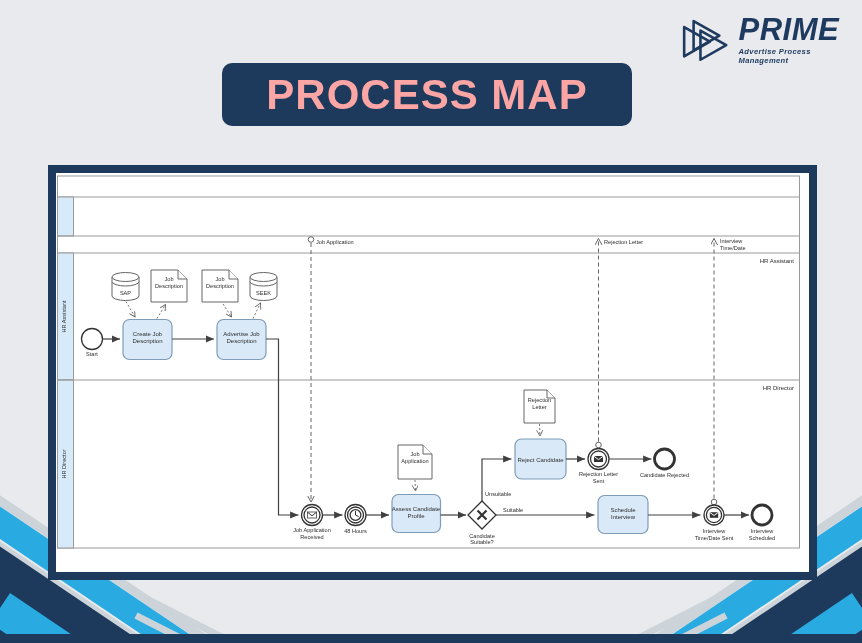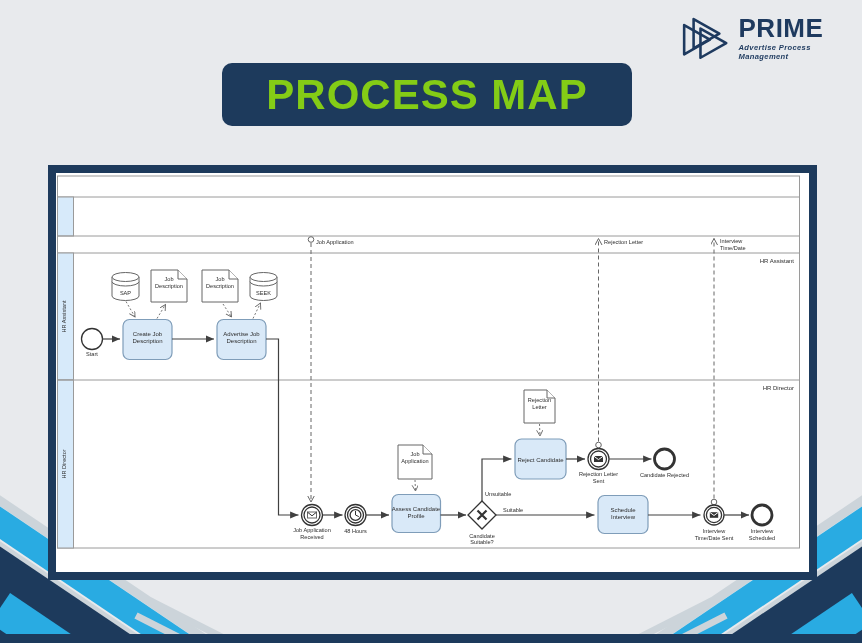--- a/index.html
+++ b/index.html
@@ -11,24 +11,24 @@
   .b{background:#29abe2;}
   .n{background:#1d3a5c;}
   .dl{transform-origin:0 50%;transform:rotate(34deg);}
   .dr{transform-origin:100% 50%;transform:rotate(-34deg);}
   .cl{transform-origin:0 50%;transform:rotate(27deg);}
   .cr{transform-origin:100% 50%;transform:rotate(-27deg);}
   .bottombar{position:absolute;left:0;bottom:0;width:100%;height:9px;background:#1d3a5c;z-index:4;}
   
   .titlebox{position:absolute;left:222px;top:63px;width:410px;height:63px;background:#1d3a5c;
             border-radius:10px;display:flex;align-items:center;justify-content:center;z-index:6;}
-  .titlebox span{color:#84cc16;font-size:42px;font-weight:bold;letter-spacing:1px;}
+  .titlebox span{color:#fca5a5;font-size:42px;font-weight:bold;letter-spacing:1px;}
   .logo{position:absolute;left:679px;top:14px;display:flex;align-items:center;z-index:6;}
   .logo .txt{margin-left:8px;color:#1e3a5f;}
-  .logo .name{font-size:26px;font-weight:bold;letter-spacing:.5px;line-height:1;}
+  .logo .name{font-size:31px;font-weight:bold;letter-spacing:.5px;line-height:1;font-style:italic;}
   .logo .tag{font-size:7.6px;font-weight:bold;font-style:italic;letter-spacing:.35px;margin-top:2px;}
   
   .frame{position:absolute;left:48px;top:165px;width:753px;height:399px;background:#ffffff;
          border:8px solid #1d3a5c;z-index:5;}
   svg.bpmn{display:block;font-family:"Liberation Sans",sans-serif;}
   svg.bpmn text{fill:#2e2e2e;}
   .lbl{font-size:5.6px;}
   .tlbl{font-size:6px;}
   .seq{stroke:#404040;stroke-width:1.2;fill:none;}
   .msg{stroke:#666;stroke-width:1;stroke-dasharray:4,3;fill:none;}

